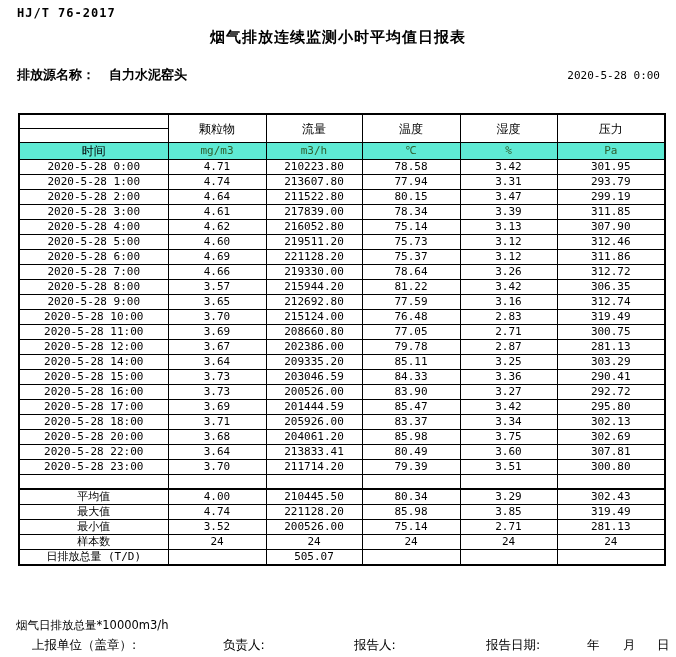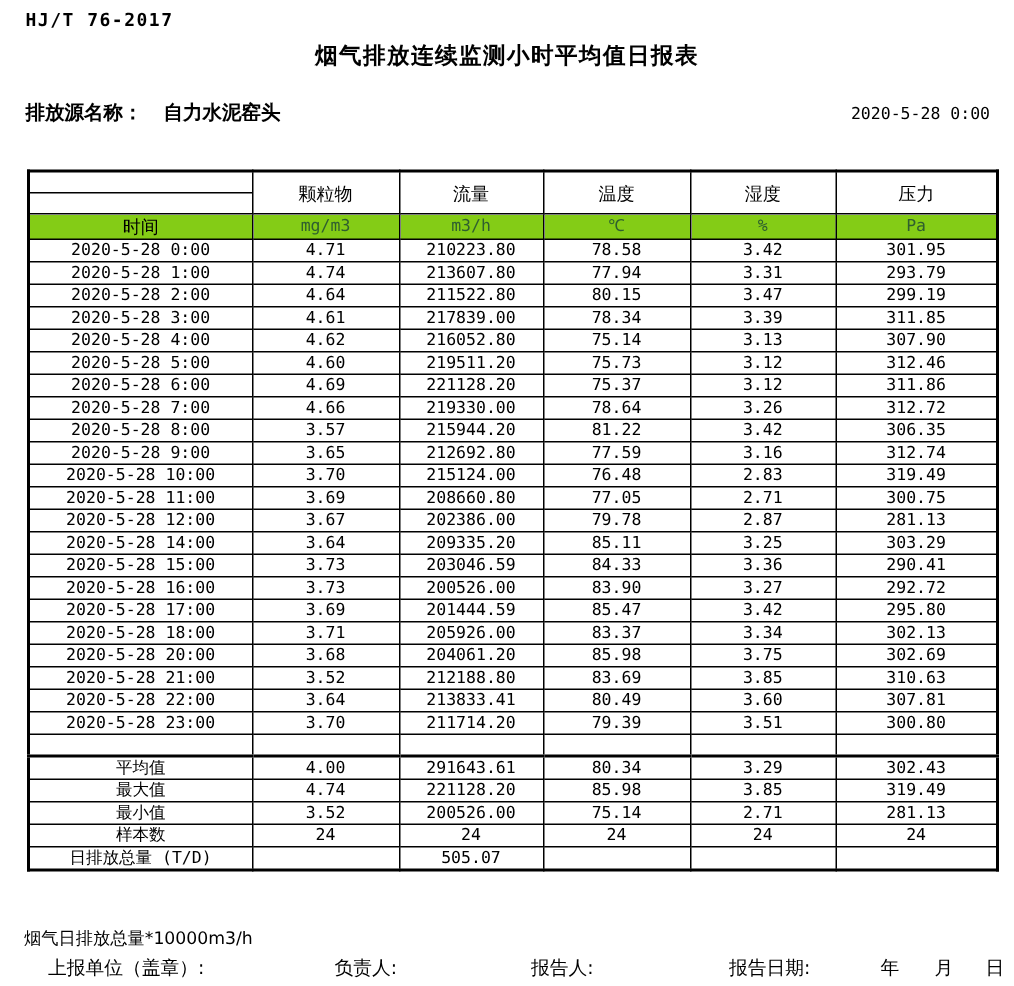--- a/index.html
+++ b/index.html
@@ -31,21 +31,21 @@
   table.report td{
     border:1px solid #000;padding:0;text-align:center;vertical-align:middle;
     font:11px/14px "DejaVu Sans Mono", monospace;height:14px;overflow:hidden;
     white-space:nowrap;
   }
   tr.head1 td{height:27px;font-size:12px;font-family:"DejaVu Sans", sans-serif;}
   td.corner{padding:0;}
   td.corner .half{height:13px;}
   td.corner .half-top{border-bottom:1px solid #000;}
   tr.band td{
-    background:#84cc16;height:16px;line-height:16px;
+    background:#5eead4;height:16px;line-height:16px;
   }
   tr.band td.time-head{font-size:12px;font-family:"DejaVu Sans", sans-serif;color:#000;}
   tr.band td.unit-cell{color:#2f5f2f;font-size:11px;}
   tr.spacer td{height:13px;}
   tr.thick-top td{border-top:2px solid #000;}
   td.label-cell{font-size:12px;font-family:"DejaVu Sans", sans-serif;}
   .footnote{
     position:absolute;top:618px;left:16px;
     font-size:11.5px;
   }
@@ -250,28 +250,20 @@
       </tr>
       <tr>
         <td>2020-5-28 20:00</td>
         <td>3.68</td>
         <td>204061.20</td>
         <td>85.98</td>
         <td>3.75</td>
         <td>302.69</td>
       </tr>
       <tr>
-        <td>2020-5-28 21:00</td>
-        <td>3.52</td>
-        <td>212188.80</td>
-        <td>83.69</td>
-        <td>3.85</td>
-        <td>310.63</td>
-      </tr>
-      <tr>
         <td>2020-5-28 22:00</td>
         <td>3.64</td>
         <td>213833.41</td>
         <td>80.49</td>
         <td>3.60</td>
         <td>307.81</td>
       </tr>
       <tr>
         <td>2020-5-28 23:00</td>
         <td>3.70</td>
@@ -288,21 +280,21 @@
       <td></td>
       <td></td>
       <td></td>
       <td></td>
     </tr>
   </tbody>
   <tbody id="summary">
       <tr class="thick-top">
         <td class="label-cell">平均值</td>
         <td>4.00</td>
-        <td>291643.61</td>
+        <td>210445.50</td>
         <td>80.34</td>
         <td>3.29</td>
         <td>302.43</td>
       </tr>
       <tr>
         <td class="label-cell">最大值</td>
         <td>4.74</td>
         <td>221128.20</td>
         <td>85.98</td>
         <td>3.85</td>

